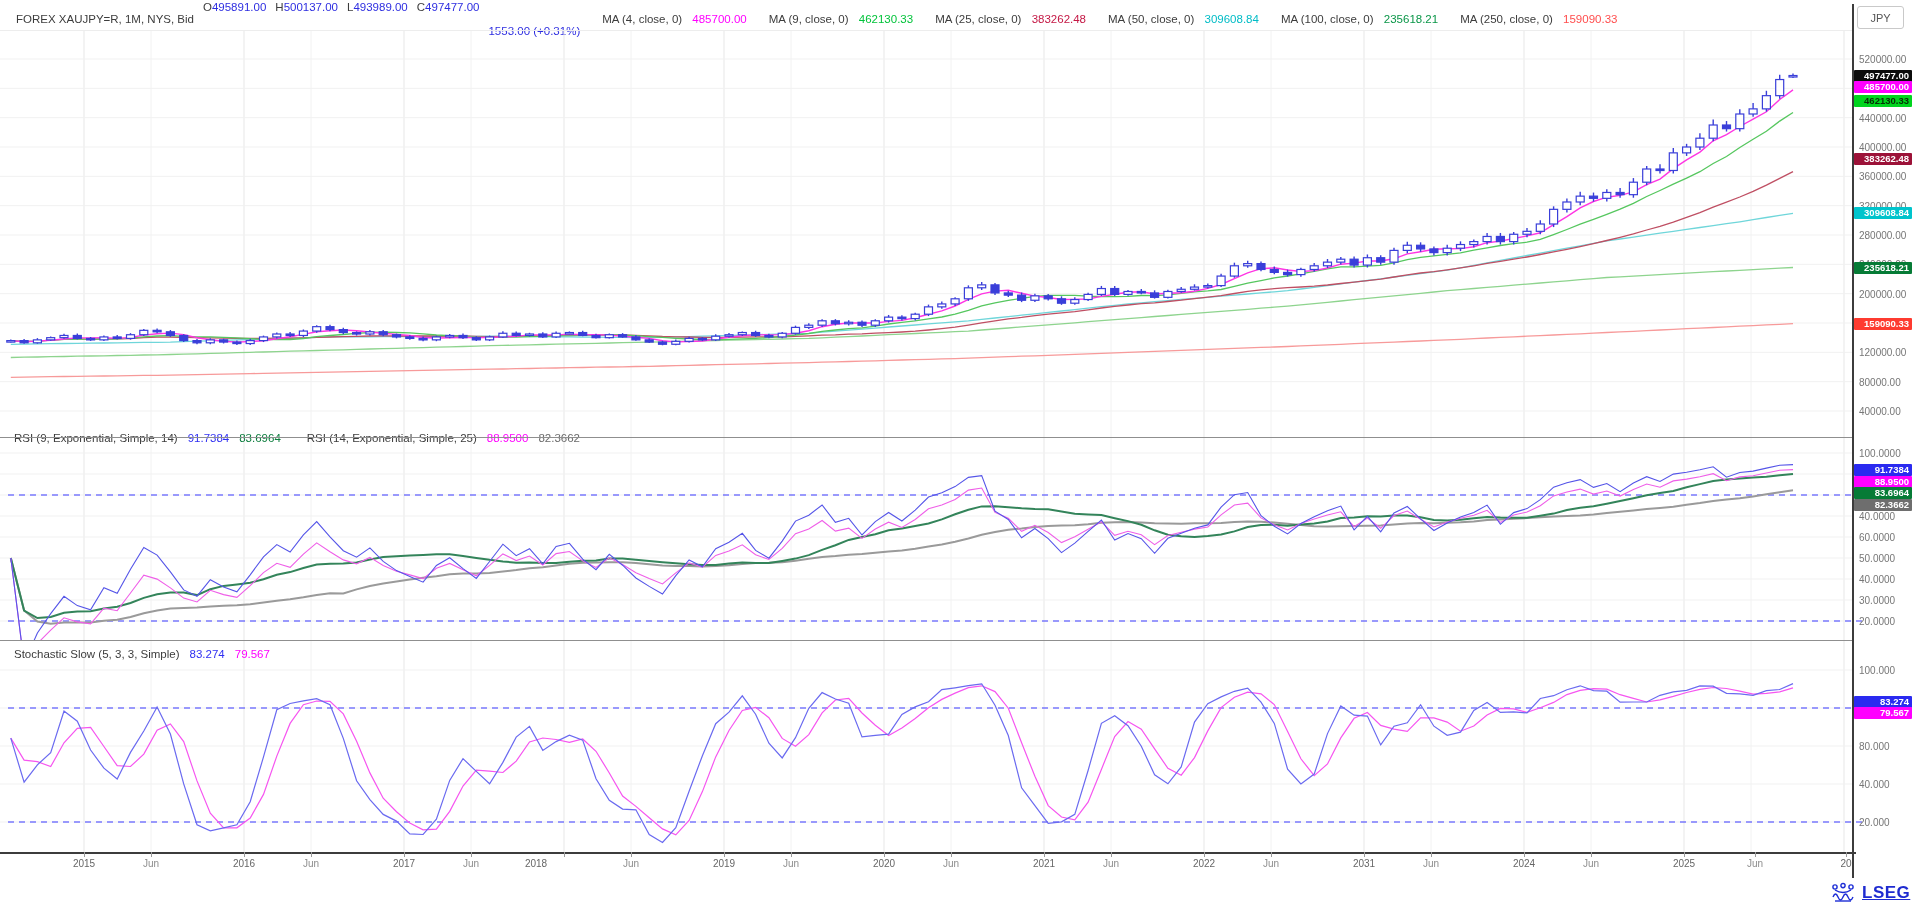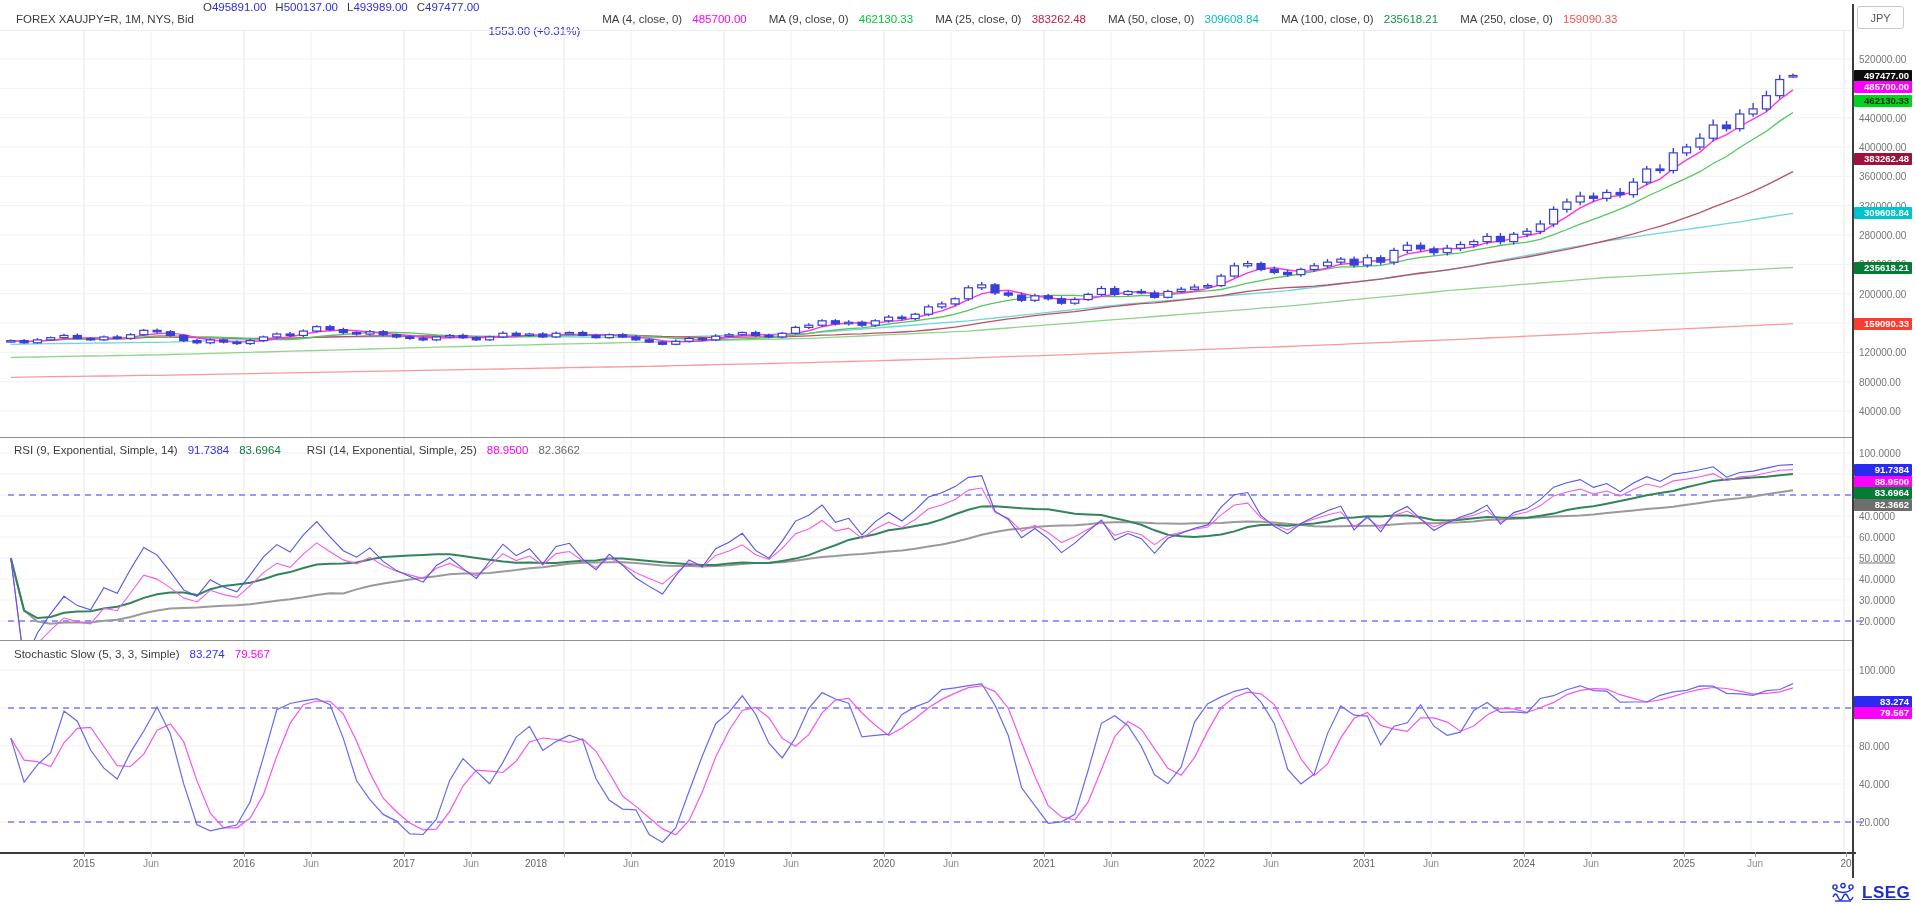--- a/index.html
+++ b/index.html
@@ -435,21 +435,21 @@
     <line x1="0" y1="67" x2="1852" y2="67" stroke="#f1f1f1"></line>
     <line x1="0" y1="105" x2="1852" y2="105" stroke="#f1f1f1"></line>
     <line x1="0" y1="143" x2="1852" y2="143" stroke="#f1f1f1"></line>
     <line x1="0" y1="181" x2="1852" y2="181" stroke="#f1f1f1"></line>
     <line x1="8" y1="67" x2="1864" y2="67" stroke="#3b3bff" stroke-width="1.2" stroke-dasharray="6 5"></line>
     <line x1="8" y1="181" x2="1864" y2="181" stroke="#3b3bff" stroke-width="1.2" stroke-dasharray="6 5"></line>
     <polyline points="10.8,97.1 24.1,119.1 37.4,120.7 50.7,125.6 64.0,101.8 77.3,87.3 90.6,86.4 103.9,105.5 117.2,124.7 130.5,125.5 143.8,113.1 157.1,89.1 170.4,83.0 183.7,100.6 197.0,139.9 210.3,172.2 223.6,186.8 236.9,186.8 250.2,177.1 263.5,153.4 276.8,115.1 290.1,82.4 303.4,63.7 316.7,60.0 330.0,60.4 343.3,72.9 356.6,100.3 369.9,131.9 383.2,157.2 396.5,170.7 409.8,182.1 423.1,188.9 436.4,188.2 449.7,170.4 463.0,145.0 476.3,129.1 489.6,130.2 502.9,131.5 516.2,120.1 529.5,101.0 542.8,97.0 556.1,98.5 569.4,101.4 582.7,98.0 596.0,110.3 609.3,132.0 622.6,155.0 635.9,165.4 649.2,176.8 662.5,187.9 675.8,193.9 689.1,179.5 702.4,150.6 715.7,115.9 729.0,89.5 742.3,69.5 755.6,66.4 768.9,76.7 782.2,97.4 795.5,105.2 808.8,93.6 822.1,71.9 835.4,59.0 848.7,57.3 862.0,72.0 875.3,84.2 888.6,94.5 901.9,87.0 915.2,77.5 928.5,66.8 941.8,58.4 955.1,52.1 968.4,46.7 981.7,44.8 995.0,50.6 1008.3,67.2 1021.6,101.8 1034.9,135.3 1048.2,164.6 1061.5,176.0 1074.8,178.8 1088.1,161.2 1101.4,128.4 1114.7,95.5 1128.0,80.6 1141.3,88.2 1154.6,107.9 1167.9,127.3 1181.2,134.2 1194.5,116.6 1207.8,89.9 1221.1,66.6 1234.4,56.3 1247.7,51.1 1261.0,52.9 1274.3,63.6 1287.6,90.6 1300.9,117.8 1314.2,134.7 1327.5,122.9 1340.8,96.9 1354.1,77.3 1367.4,71.5 1380.7,84.4 1394.0,88.1 1407.3,90.3 1420.6,76.9 1433.9,76.9 1447.2,81.1 1460.5,90.2 1473.8,85.0 1487.1,74.0 1500.4,67.4 1513.7,67.9 1527.0,71.4 1540.3,66.7 1553.6,61.4 1566.9,53.6 1580.2,49.4 1593.5,47.7 1606.8,48.2 1620.1,53.7 1633.4,57.4 1646.7,61.0 1660.0,58.8 1673.3,55.4 1686.6,51.5 1699.9,48.4 1713.2,46.5 1726.5,47.5 1739.8,50.1 1753.1,53.2 1766.4,52.3 1779.7,50.9 1793.0,46.9" fill="none" stroke="#f655f0" stroke-width="1.2"></polyline>
     <polyline points="10.8,97.1 24.1,141.2 37.4,123.8 50.7,111.7 64.0,70.0 77.3,80.2 90.6,109.0 103.9,127.2 117.2,138.0 130.5,111.4 143.8,90.0 157.1,66.0 170.4,93.0 183.7,142.9 197.0,183.7 210.3,189.9 223.6,186.8 236.9,183.8 250.2,160.7 263.5,115.9 276.8,68.8 290.1,62.5 303.4,59.9 316.7,57.6 330.0,63.7 343.3,97.4 356.6,139.8 369.9,158.6 383.2,173.4 396.5,180.1 409.8,192.9 423.1,193.5 436.4,178.1 449.7,139.4 463.0,117.6 476.3,130.4 489.6,142.7 502.9,121.4 516.2,96.1 529.5,85.4 542.8,109.4 556.1,100.6 569.4,94.1 582.7,99.1 596.0,137.7 609.3,159.3 622.6,168.1 635.9,168.8 649.2,193.6 662.5,201.4 675.8,186.7 689.1,150.2 702.4,114.7 715.7,82.7 729.0,71.1 742.3,54.8 755.6,73.2 768.9,102.2 782.2,116.9 795.5,96.7 808.8,67.3 822.1,51.6 835.4,58.0 848.7,62.2 862.0,95.9 875.3,94.4 888.6,93.2 901.9,73.5 915.2,65.9 928.5,60.8 941.8,48.6 955.1,46.8 968.4,44.7 981.7,42.8 995.0,64.2 1008.3,94.5 1021.6,146.8 1034.9,164.7 1048.2,182.4 1061.5,180.8 1074.8,173.3 1088.1,129.5 1101.4,82.3 1114.7,74.7 1128.0,84.7 1141.3,105.2 1154.6,133.8 1167.9,142.8 1181.2,125.9 1194.5,81.1 1207.8,62.6 1221.1,55.9 1234.4,50.3 1247.7,47.1 1261.0,61.1 1274.3,82.4 1287.6,128.2 1300.9,143.0 1314.2,133.1 1327.5,92.6 1340.8,65.0 1354.1,74.2 1367.4,75.1 1380.7,103.9 1394.0,85.2 1407.3,81.8 1420.6,63.7 1433.9,85.2 1447.2,94.3 1460.5,91.1 1473.8,69.5 1487.1,61.4 1500.4,71.4 1513.7,70.8 1527.0,71.9 1540.3,57.5 1553.6,54.7 1566.9,48.7 1580.2,44.8 1593.5,49.6 1606.8,50.2 1620.1,61.2 1633.4,61.0 1646.7,61.0 1660.0,54.3 1673.3,50.9 1686.6,49.4 1699.9,44.9 1713.2,45.2 1726.5,52.3 1739.8,52.9 1753.1,54.4 1766.4,49.7 1779.7,48.5 1793.0,42.6" fill="none" stroke="#6a6af0" stroke-width="1.2"></polyline>
   </svg>
 
-<div class="phead" id="rsi-header" style="top:444px">
+<div class="phead" id="rsi-header" style="top:432px">
     <div class="tok" style="color: rgb(60, 60, 60);">RSI (9, Exponential, Simple, 14)</div>
     <div class="tok" style="color: rgb(47, 47, 242);">91.7384</div>
     <div class="tok" style="color: rgb(10, 124, 60);">83.6964</div>
     <div class="tok grp" style="color: rgb(60, 60, 60);">RSI (14, Exponential, Simple, 25)</div>
     <div class="tok" style="color: rgb(255, 0, 255);">88.9500</div>
     <div class="tok" style="color: rgb(107, 107, 107);">82.3662</div>
   </div>
 <div class="phead" id="stoch-header" style="top:648px">
     <div class="tok" style="color: rgb(60, 60, 60);">Stochastic Slow (5, 3, 3, Simple)</div>
     <div class="tok" style="color: rgb(47, 47, 242);">83.274</div>
@@ -474,21 +474,21 @@
     <div class="ylab" style="top: 293.668px;">200000.00</div>
     <div class="ylab" style="top: 323.001px;">160000.00</div>
     <div class="ylab" style="top: 352.334px;">120000.00</div>
     <div class="ylab" style="top: 381.667px;">80000.00</div>
     <div class="ylab" style="top: 411px;">40000.00</div>
     <div class="ylab" style="top: 453px;">100.0000</div>
     <div class="ylab" style="top: 474px;">90.0000</div>
     <div class="ylab" style="top: 495px;">80.0000</div>
     <div class="ylab" style="top: 516px;">40.0000</div>
     <div class="ylab" style="top: 537px;">60.0000</div>
-    <div class="ylab" style="top: 558px; text-decoration: underline;">50.0000</div>
+    <div class="ylab" style="top: 558px;">50.0000</div>
     <div class="ylab" style="top: 579px;">40.0000</div>
     <div class="ylab" style="top: 600px;">30.0000</div>
     <div class="ylab" style="top: 621px;">20.0000</div>
     <div class="ylab" style="top: 670px;">100.000</div>
     <div class="ylab" style="top: 708px;">80.000</div>
     <div class="ylab" style="top: 746px;">80.000</div>
     <div class="ylab" style="top: 784px;">40.000</div>
     <div class="ylab" style="top: 822px;">20.000</div>
   </div>
 <div id="badges">

